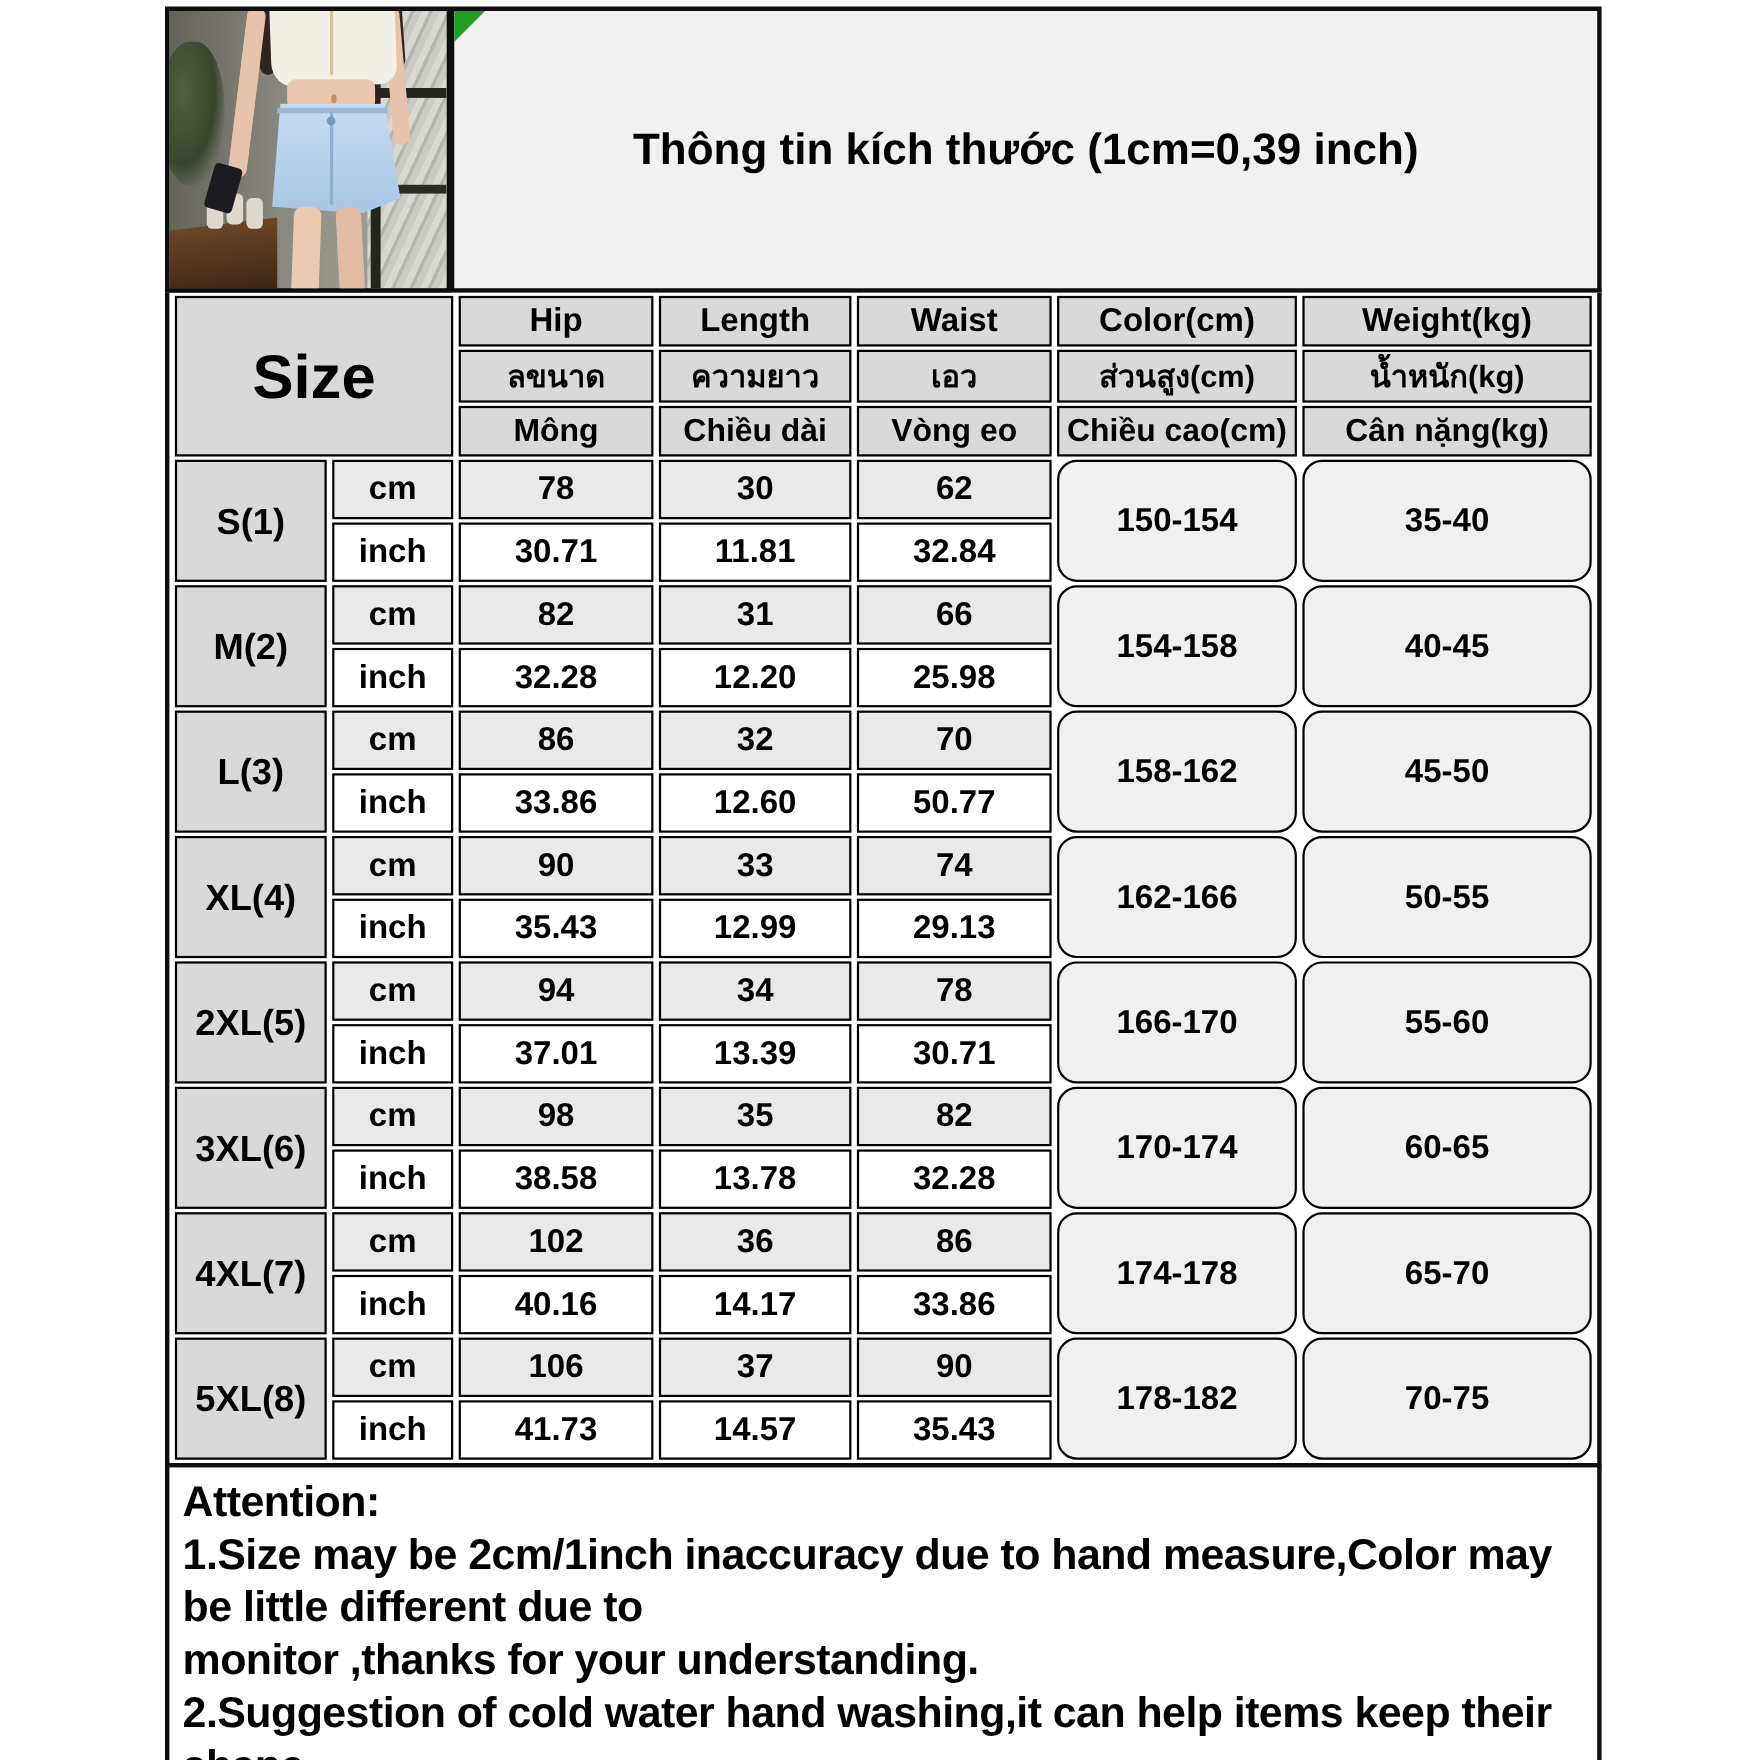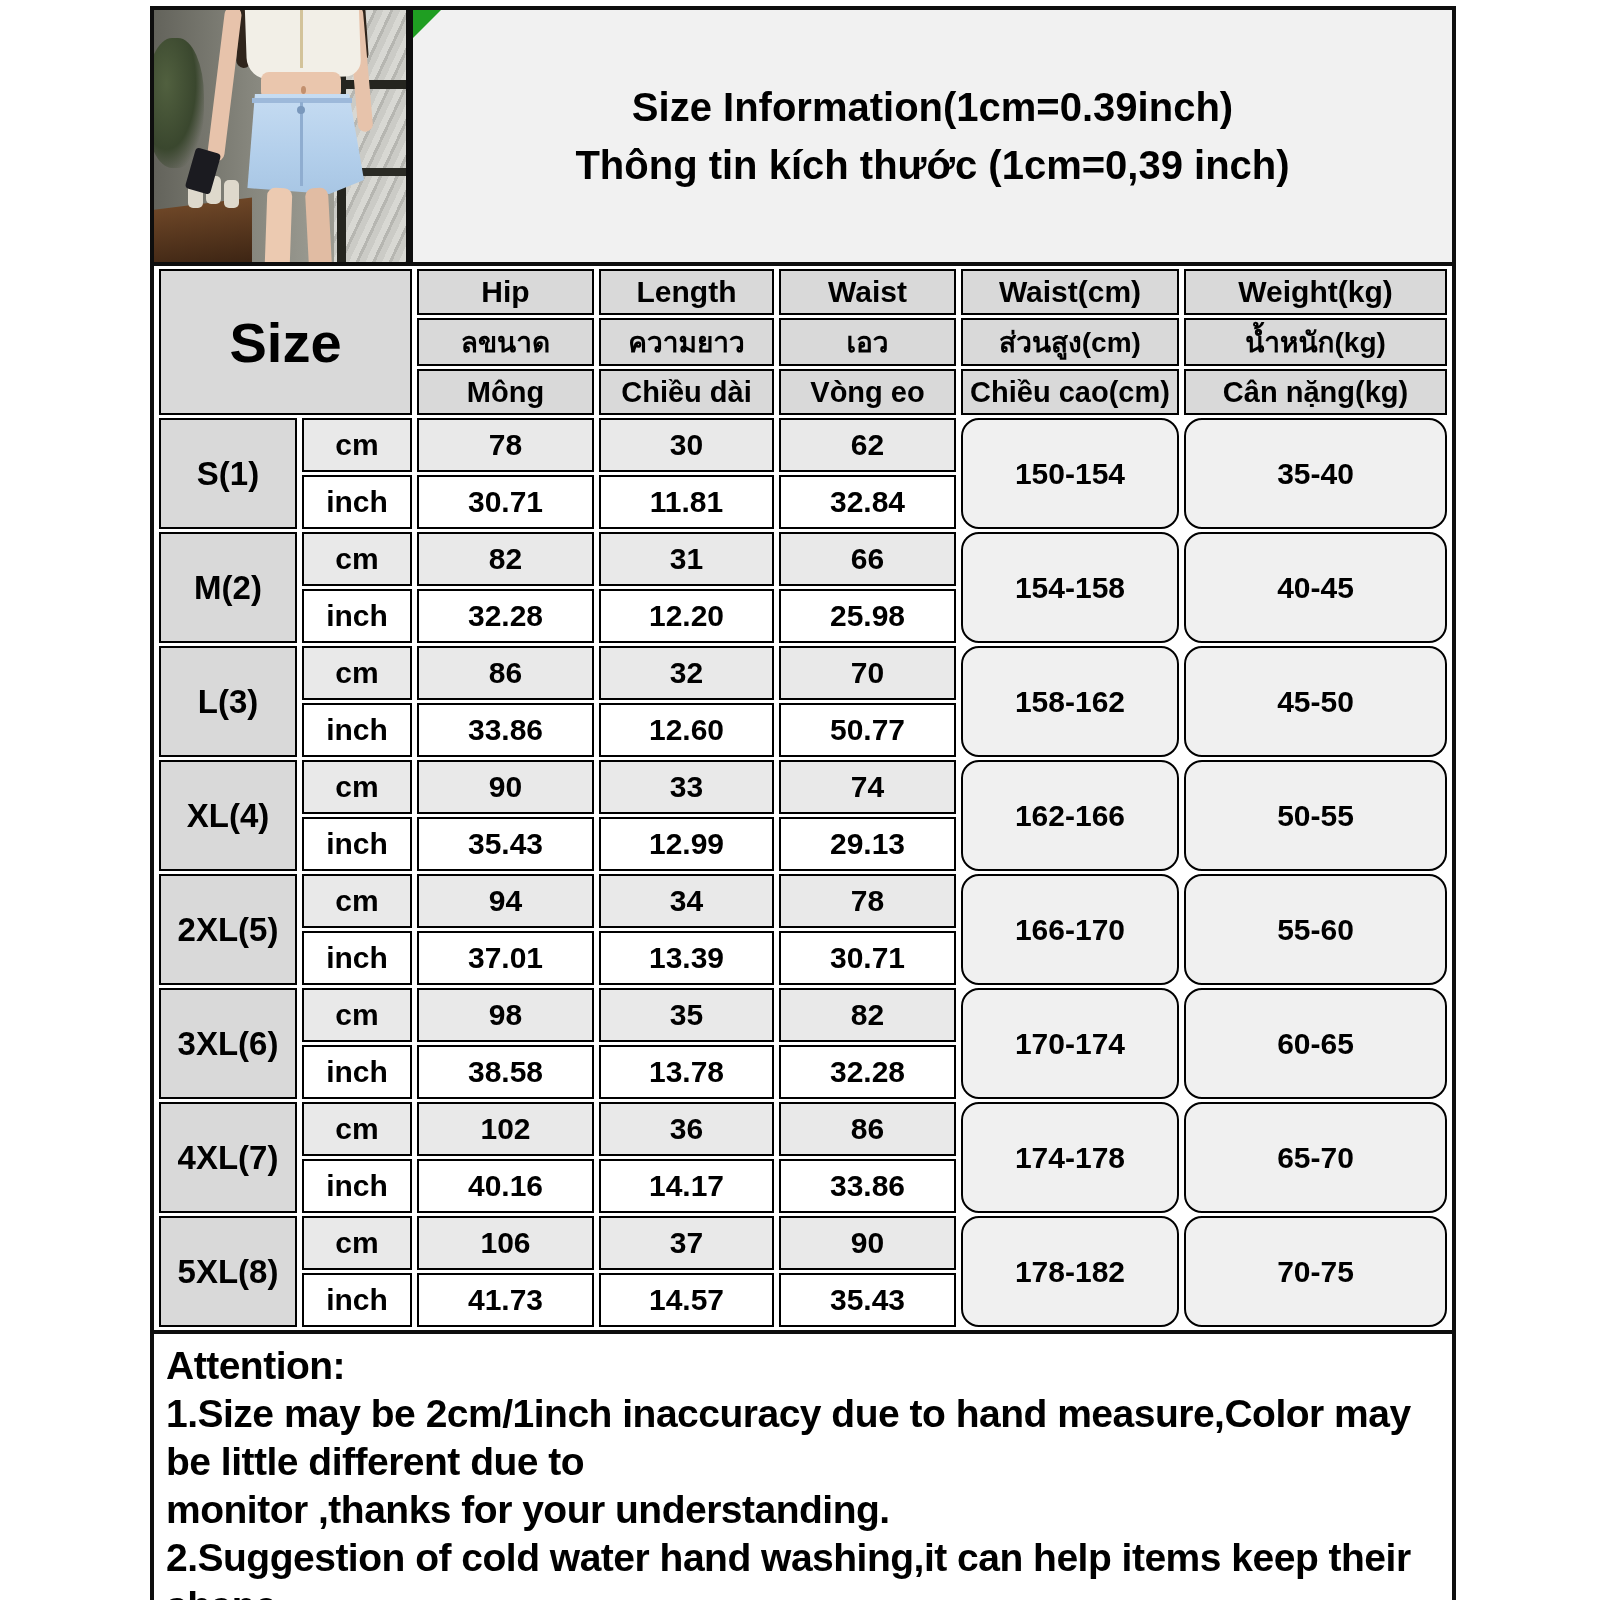--- a/index.html
+++ b/index.html
@@ -114,42 +114,41 @@
       <div class="ph ph-skirt"></div>
       <div class="ph ph-waistband"></div>
       <div class="ph ph-fly"></div>
       <div class="ph ph-button"></div>
       <div class="ph ph-leg-1"></div>
       <div class="ph ph-leg-2"></div>
     </div>
 
     <div class="title-box">
       <div class="corner-tri"></div>
-      <div class="title-line">Size Information(1cm=0.39inch)</div>
       <div class="title-line">Thông tin kích thước (1cm=0,39 inch)</div>
     </div>
   </div>
 
   <table class="size-table">
     <colgroup>
       <col style="width:138px">
         <col style="width:110px">
         <col style="width:177px">
       <col style="width:175px">
         <col style="width:177px">
         <col style="width:218px">
       <col style="width:263px">
     </colgroup>
     <tbody>
       <tr>
         <td class="size-head" colspan="2" rowspan="3">Size</td>
         <td class="hd">Hip</td>
         <td class="hd">Length</td>
         <td class="hd">Waist</td>
-        <td class="hd">Waist(cm)</td>
+        <td class="hd">Color(cm)</td>
         <td class="hd">Weight(kg)</td>
       </tr>
       <tr>
         <td class="hd hd-th">ลขนาด</td>
         <td class="hd hd-th">ความยาว</td>
         <td class="hd hd-th">เอว</td>
         <td class="hd hd-th">ส่วนสูง(cm)</td>
         <td class="hd hd-th">น้ำหนัก(kg)</td>
       </tr>
       <tr>

